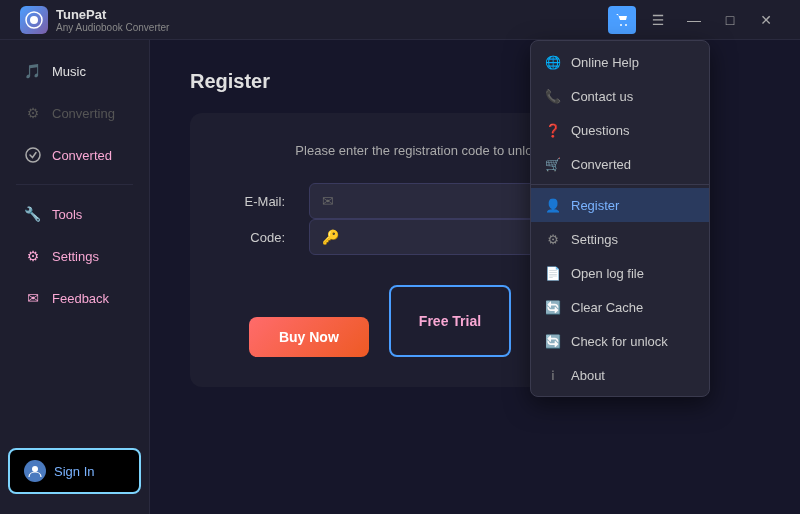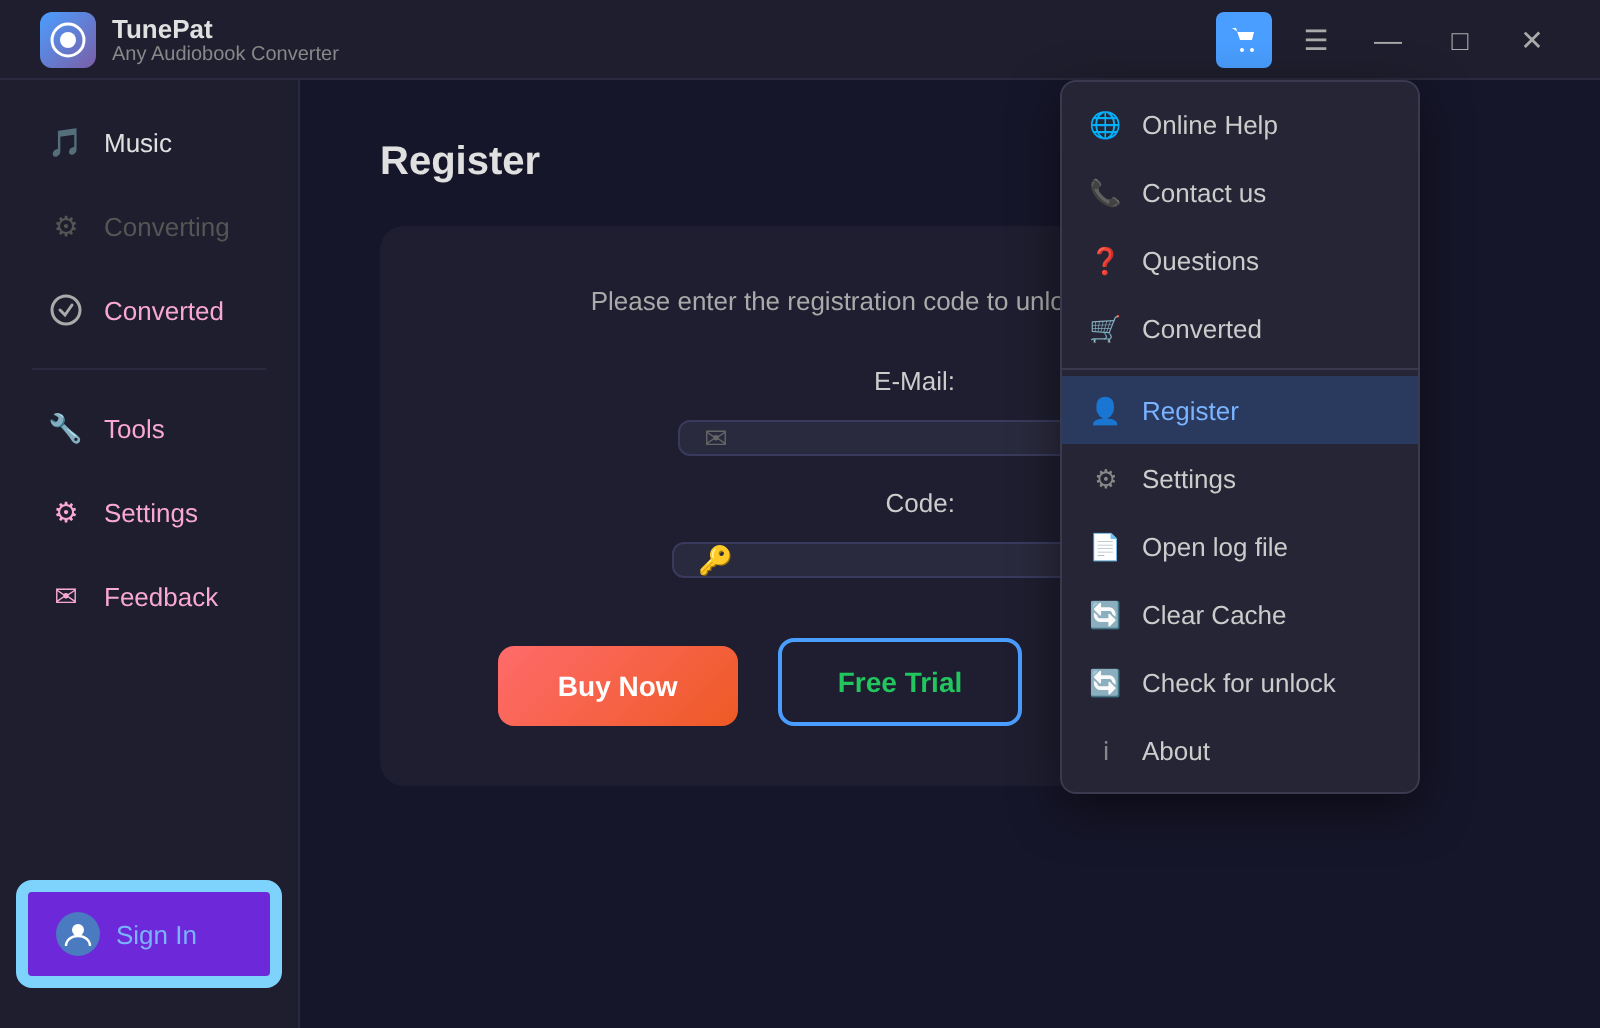--- a/index.html
+++ b/index.html
@@ -114,27 +114,27 @@
       margin: 8px 16px;
     }
     .sidebar-bottom {
       margin-top: auto;
       padding: 10px 8px;
     }
     .sign-in-btn {
       display: flex;
       align-items: center;
       gap: 8px;
-      background: #6d28d9;
+      background: #000000;
       border-radius: 8px;
       padding: 10px 14px;
       color: #7ab3ff;
       cursor: pointer;
       font-size: 13px;
-      border: 6px solid #7dd3fc;
+      border: 2px solid #7dd3fc;
     }
     .sign-in-icon {
       width: 22px;
       height: 22px;
       background: #4a7abf;
       border-radius: 50%;
       display: flex;
       align-items: center;
       justify-content: center;
       font-size: 12px;
@@ -190,23 +190,21 @@
     }
     .register-desc {
       color: #aaa;
       font-size: 13px;
       text-align: center;
       margin-bottom: 25px;
     }
     .form-row {
       display: flex;
       align-items: center;
-      margin-bottom: 16px;
-      gap: 12px;
-      flex-direction: column;
+      gap: 24px;
     }
     .form-label {
       color: #ccc;
       font-size: 13px;
       width: 55px;
       text-align: right;
       flex-shrink: 0;
     }
     .form-input {
       flex: 1;
@@ -248,24 +246,24 @@
       border: none;
       border-radius: 8px;
       padding: 12px 30px;
       font-size: 14px;
       font-weight: 600;
       cursor: pointer;
       min-width: 120px;
     }
     .btn-free-trial {
       background: transparent;
-      color: #22c55e;
+      color: #f9a8d4;
       border: 2px solid #4a9eff;
       border-radius: 8px;
-      padding: 12px 28px;
+      padding: 26px 28px;
       font-size: 14px;
       font-weight: 600;
       cursor: pointer;
       min-width: 120px;
     }
     .btn-register {
       background: #4a9eff;
       color: white;
       border: none;
       border-radius: 8px;

